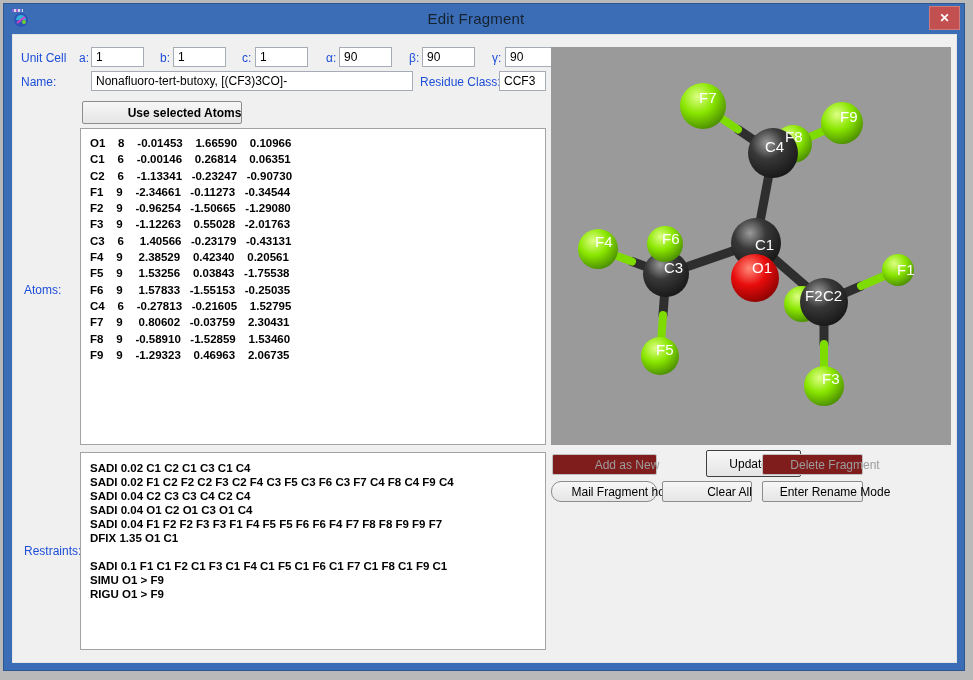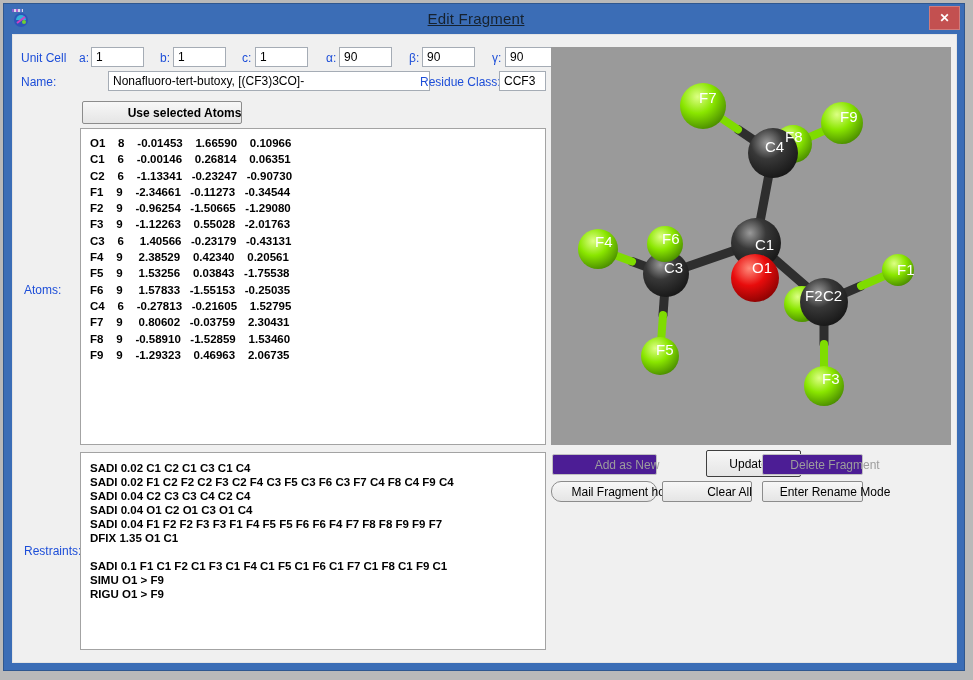--- a/index.html
+++ b/index.html
@@ -10,21 +10,21 @@
     -webkit-font-smoothing:antialiased;
   }
   .frame{
     position:absolute;left:3px;top:3px;width:962px;height:668px;
     background:#3b6db6;border:1px solid #2f578f;box-sizing:border-box;
   }
   .titlebar{position:absolute;left:0;top:0;right:0;height:30px;}
   .app-icon{position:absolute;left:8px;top:5px;width:19px;height:19px;}
   .title{
     position:absolute;left:0;right:16px;top:6px;text-align:center;
-    font-size:15px;color:#16222f;letter-spacing:.2px;text-decoration:underline;
+    font-size:15px;color:#16222f;letter-spacing:.2px;
   }
   .close-btn{
     position:absolute;right:4px;top:2px;width:31px;height:24px;
     background:#c35050;border:1px solid #d07b7b;box-sizing:border-box;
     color:#fff;font-size:12px;font-weight:bold;
     display:flex;align-items:center;justify-content:center;cursor:pointer;
   }
   .content{
     position:absolute;left:8px;top:30px;width:945px;height:629px;
     background:#f0f0f0;border:1px solid #e4e4e4;box-sizing:border-box;
@@ -38,21 +38,21 @@
   }
   .btn{
     position:absolute;box-sizing:border-box;
     display:flex;align-items:center;justify-content:center;
     background:linear-gradient(#f7f7f7,#e5e5e5);
     border:1px solid #8c8c8c;border-radius:2px;
     font-size:12px;color:#000;cursor:pointer;white-space:nowrap;padding-left:45px;
   }
   .btn.bold{font-weight:bold;}
   .btn.default{border-color:#3f3f3f;margin-left:44px;}
-  .btn.disabled{color:#9d9d9d;border-color:#c0c0c0;background:#4c1d95;cursor:default;}
+  .btn.disabled{color:#9d9d9d;border-color:#c0c0c0;background:#7f1d1d;cursor:default;}
   .edit{
     position:absolute;box-sizing:border-box;margin:0;
     background:#fff;border:1px solid #a3a3a3;
     font-family:Liberation Sans, sans-serif;
     font-weight:bold;font-size:11.5px;color:#000;
     white-space:pre;overflow:hidden;
   }
   #atoms-edit{left:67px;top:93px;width:466px;height:317px;padding:6px 0 0 9px;line-height:16.3px;}
   #restraints-edit{left:67px;top:417px;width:466px;height:198px;padding:8px 0 0 9px;line-height:14px;}
   #molview{position:absolute;left:538px;top:12px;width:400px;height:398px;}
@@ -87,21 +87,21 @@
     <span class="lbl" style="left:229px;top:16px;">c:</span>
     <input class="tb" style="left: 242px; top: 12px; width: 53px;" value="1">
     <span class="lbl" style="left:313px;top:16px;">α:</span>
     <input class="tb" style="left: 326px; top: 12px; width: 53px;" value="90">
     <span class="lbl" style="left:396px;top:16px;">β:</span>
     <input class="tb" style="left: 409px; top: 12px; width: 53px;" value="90">
     <span class="lbl" style="left:479px;top:16px;">γ:</span>
     <input class="tb" style="left: 492px; top: 12px; width: 48px;" value="90">
 
     <span class="lbl" style="left:8px;top:40px;">Name:</span>
-    <input class="tb" style="left: 78px; top: 36px; width: 322px; margin-left: 17px;" value="Nonafluoro-tert-butoxy, [(CF3)3CO]-">
+    <input class="tb" style="left: 78px; top: 36px; width: 322px;" value="Nonafluoro-tert-butoxy, [(CF3)3CO]-">
     <span class="lbl" style="left:407px;top:40px;">Residue Class:</span>
     <input class="tb" style="left: 486px; top: 36px; width: 47px;" value="CCF3">
 
     <div class="btn bold" style="left:69px;top:66px;width:160px;height:23px;">Use selected Atoms</div>
 
     <span class="lbl" style="left:11px;top:248px;">Atoms:</span>
     <pre class="edit" id="atoms-edit">O1    8    -0.01453    1.66590    0.10966
 C1    6    -0.00146    0.26814    0.06351
 C2    6    -1.13341   -0.23247   -0.90730
 F1    9    -2.34661   -0.11273   -0.34544

